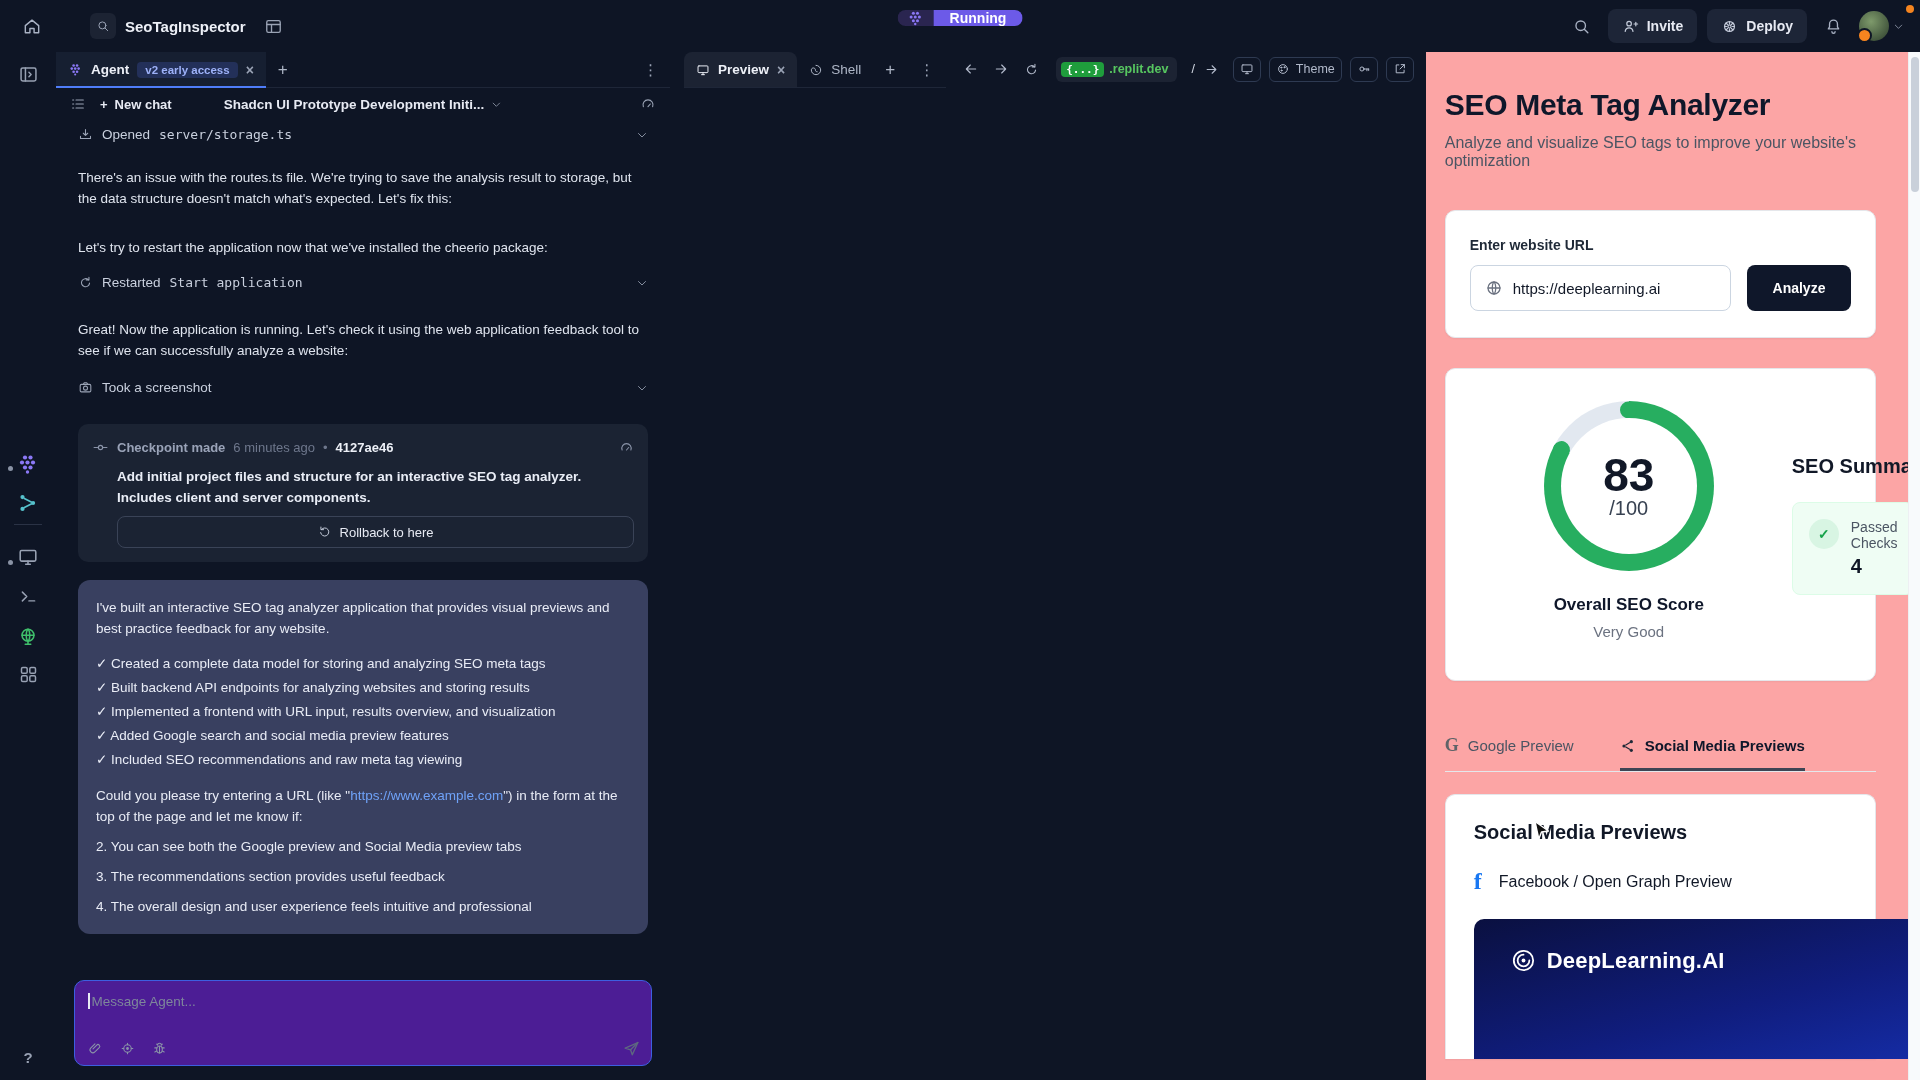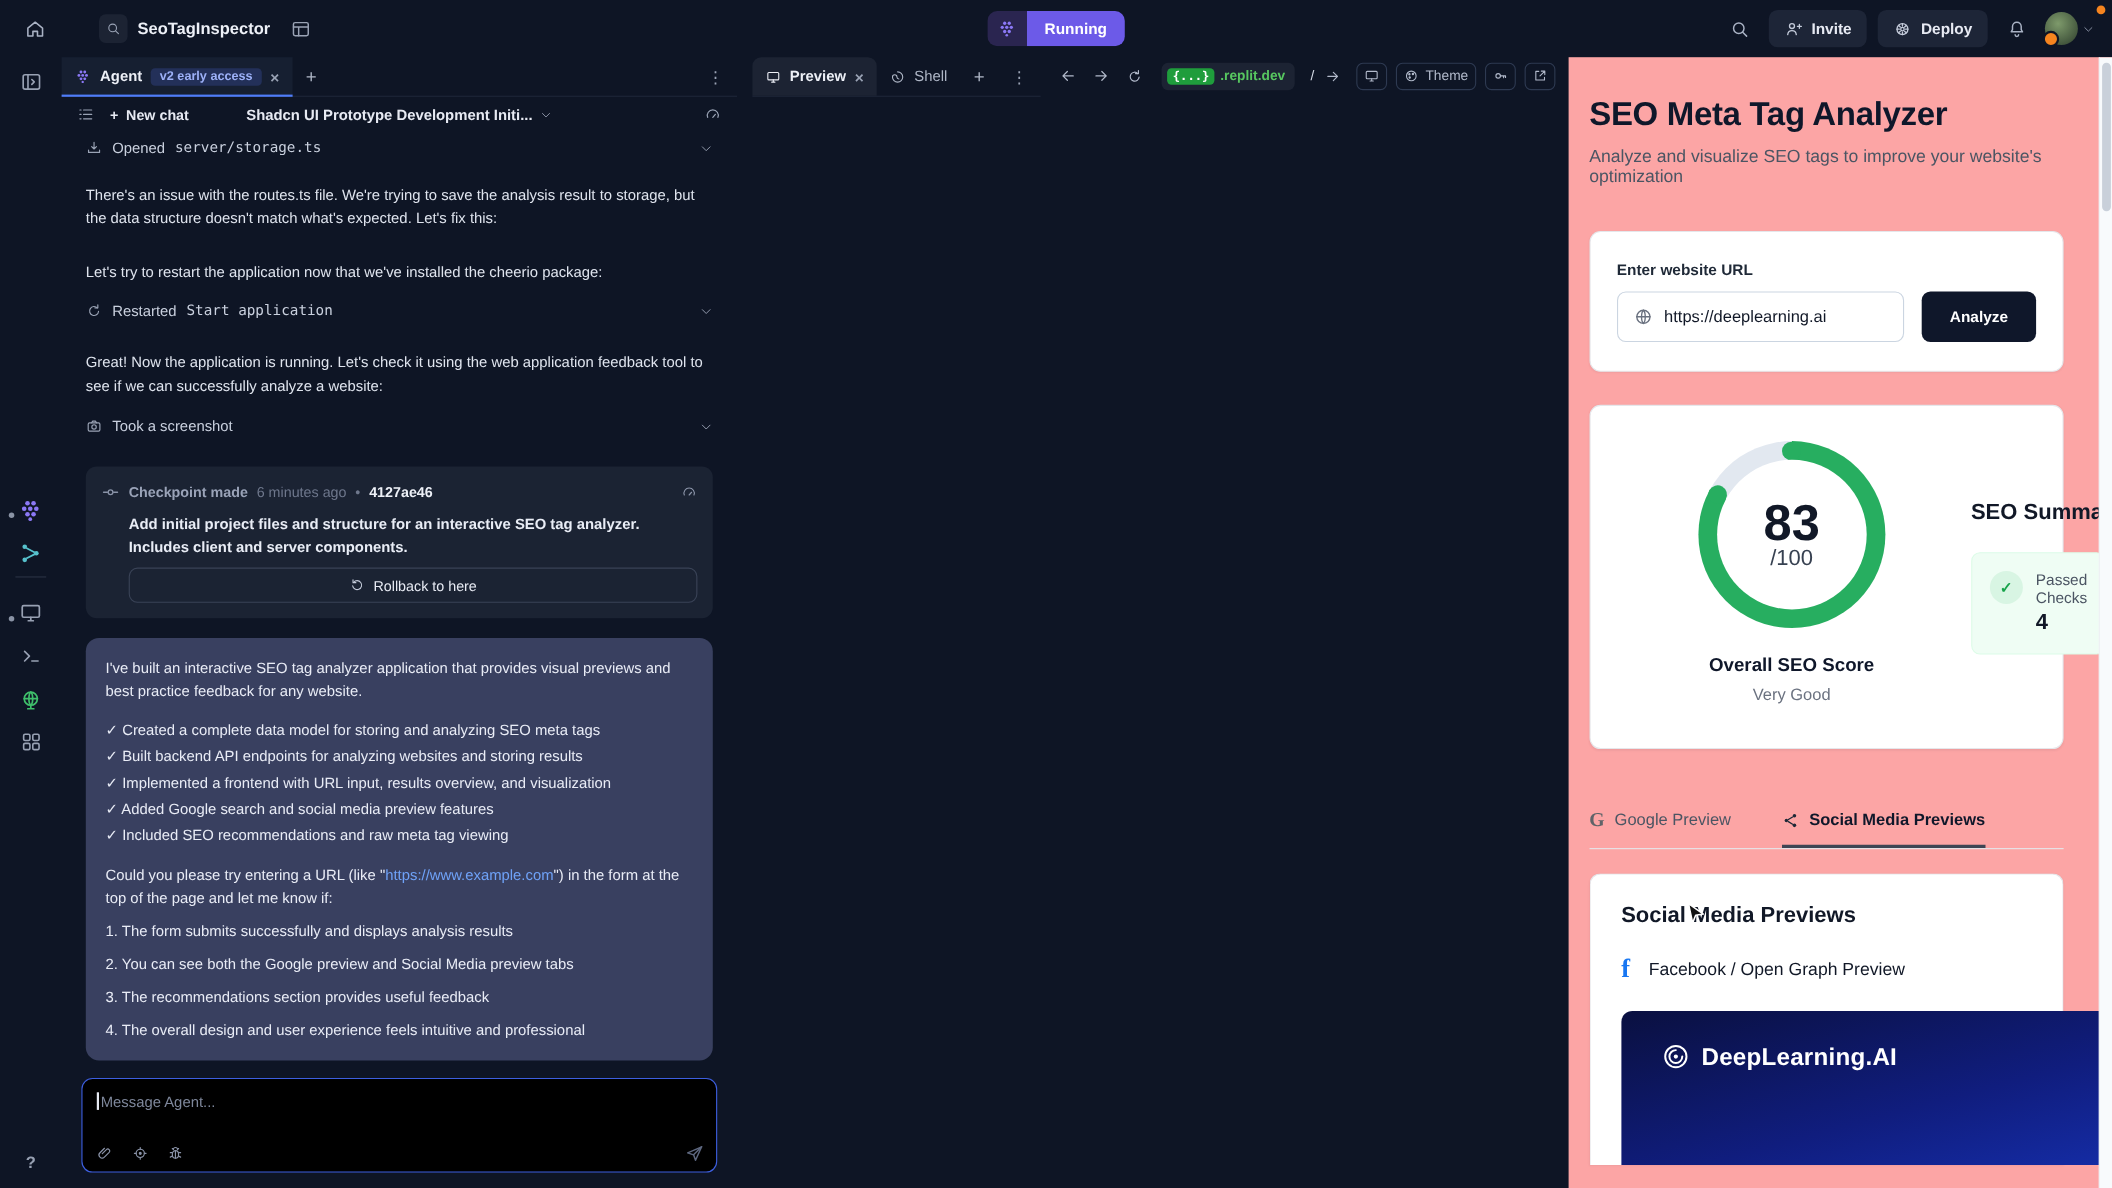--- a/index.html
+++ b/index.html
@@ -9,21 +9,21 @@
   .ic { stroke:currentColor; fill:none; stroke-width:1.7; stroke-linecap:round; stroke-linejoin:round; }
 
   
   .topbar { height:52px; display:flex; align-items:center; padding:0 16px; position:relative; }
   .iconbtn { color:#A9B2C4; display:flex; align-items:center; justify-content:center; width:32px; height:32px; border-radius:8px; cursor:pointer; }
   .project { display:flex; align-items:center; gap:9px; margin-left:12px;padding-left:30px; }
   .search-chip { width:26px; height:26px; background:#1C2333; border-radius:6px; display:flex; align-items:center; justify-content:center; color:#9AA3B5; }
   .project-name { font-size:15px; font-weight:700; color:#EDF0F7; }
   .layout-btn { margin-left:12px; color:#9AA3B5; }
   .tb-center { position:absolute; left:50%; transform:translateX(-50%); top:10px; }
-  .run-badge { display:flex; height:32px; border-radius:9px; overflow:hidden; cursor:pointer; }
+  .run-badge { display:flex; height:16px; border-radius:9px; overflow:hidden; cursor:pointer; }
   .run-badge .logo-seg { width:36px; background:#2A2550; display:flex; align-items:center; justify-content:center; }
   .run-badge .run-seg { background:#6C5AE8; color:#fff; font-size:14px; font-weight:700; display:flex; align-items:center; padding:0 16px; }
   .tb-right { margin-left:auto; display:flex; align-items:center; gap:10px; }
   .tb-btn { display:flex; align-items:center; gap:8px; background:#1D2537; height:34px; padding:0 14px; border-radius:8px; color:#E7EAF3; font-size:14px; font-weight:600; cursor:pointer; }
   .tb-btn .bicon { color:#C4CBDA; }
   .avatar-wrap { display:flex; align-items:center; gap:4px; cursor:pointer; }
   .avatar { width:30px; height:30px; border-radius:50%; background:radial-gradient(circle at 40% 35%, #7E9A6B, #45593F 70%, #2C3A2B); position:relative; }
   .avatar::after { content:""; position:absolute; left:-2px; bottom:-2px; width:11px; height:11px; border-radius:50%; background:#F5841F; border:2px solid #0E1525; }
   .corner-dot { position:absolute; top:5px; right:6px; width:8px; height:8px; border-radius:50%; background:#F5841F; }
 
@@ -68,21 +68,21 @@
   .rollback-btn { margin-top:8px; margin-left:25px; height:32px; border:1px solid #3A4357; border-radius:8px; display:flex; align-items:center; justify-content:center; gap:8px; font-size:13px; color:#E7EAF3; cursor:pointer; background:transparent; width:calc(100% - 25px); }
   .rollback-btn .ricon { color:#C4CBDA; }
 
   .agent-bubble { background:#394060; border-radius:12px; padding:17px 18px; margin-top:18px; color:#E9ECF6; }
   .agent-bubble p { margin:0; }
   .bubble-gap { height:13px; }
   .checklist div { line-height:24px; }
   .numlist div { margin-top:9px; line-height:21px; }
   .msg-link { color:#6FA2F8; cursor:pointer; }
 
-  .composer { margin:8px 18px 14px; border:1.5px solid #3D5FE0; border-radius:10px; background:#000000; padding:12px 13px 10px; height:86px; position:relative; cursor:text; }
+  .composer { margin:8px 18px 14px; border:1.5px solid #3D5FE0; border-radius:10px; background:#4c1d95; padding:12px 13px 10px; height:86px; position:relative; cursor:text; }
   .composer-placeholder { display:flex; align-items:center; gap:2px; }
   .caret { width:1.5px; height:16px; background:#E7EAF3; }
   .ph-text { color:#7E879B; font-size:13.5px; }
   .composer-icons { position:absolute; left:13px; bottom:9px; display:flex; gap:17px; color:#8A93A8; }
   .composer-icons > div { cursor:pointer; }
   .send-btn { position:absolute; right:10px; bottom:7px; color:#5E6880; cursor:pointer; }
 
   
   .preview-panel { position:absolute; left:684px; top:52px; right:0; bottom:0; display:flex; flex-direction:row; }
   .tab.pv-active { background:#1C2333; border-radius:8px 8px 0 0; color:#EDF0F7; font-weight:700; }
@@ -436,21 +436,20 @@
       <div class="checklist">
         <div>✓ Created a complete data model for storing and analyzing SEO meta tags</div>
         <div>✓ Built backend API endpoints for analyzing websites and storing results</div>
         <div>✓ Implemented a frontend with URL input, results overview, and visualization</div>
         <div>✓ Added Google search and social media preview features</div>
         <div>✓ Included SEO recommendations and raw meta tag viewing</div>
       </div>
       <div class="bubble-gap"></div>
       <p><span>Could you please try entering a URL (like "</span><span class="msg-link">https://www.example.com</span><span>") in the form at the top of the page and let me know if:</span></p>
       <div class="numlist">
-        <div>1. The form submits successfully and displays analysis results</div>
         <div>2. You can see both the Google preview and Social Media preview tabs</div>
         <div>3. The recommendations section provides useful feedback</div>
         <div>4. The overall design and user experience feels intuitive and professional</div>
       </div>
     </div>
 
   </div>
 
   <div class="composer">
     <div class="composer-placeholder">

